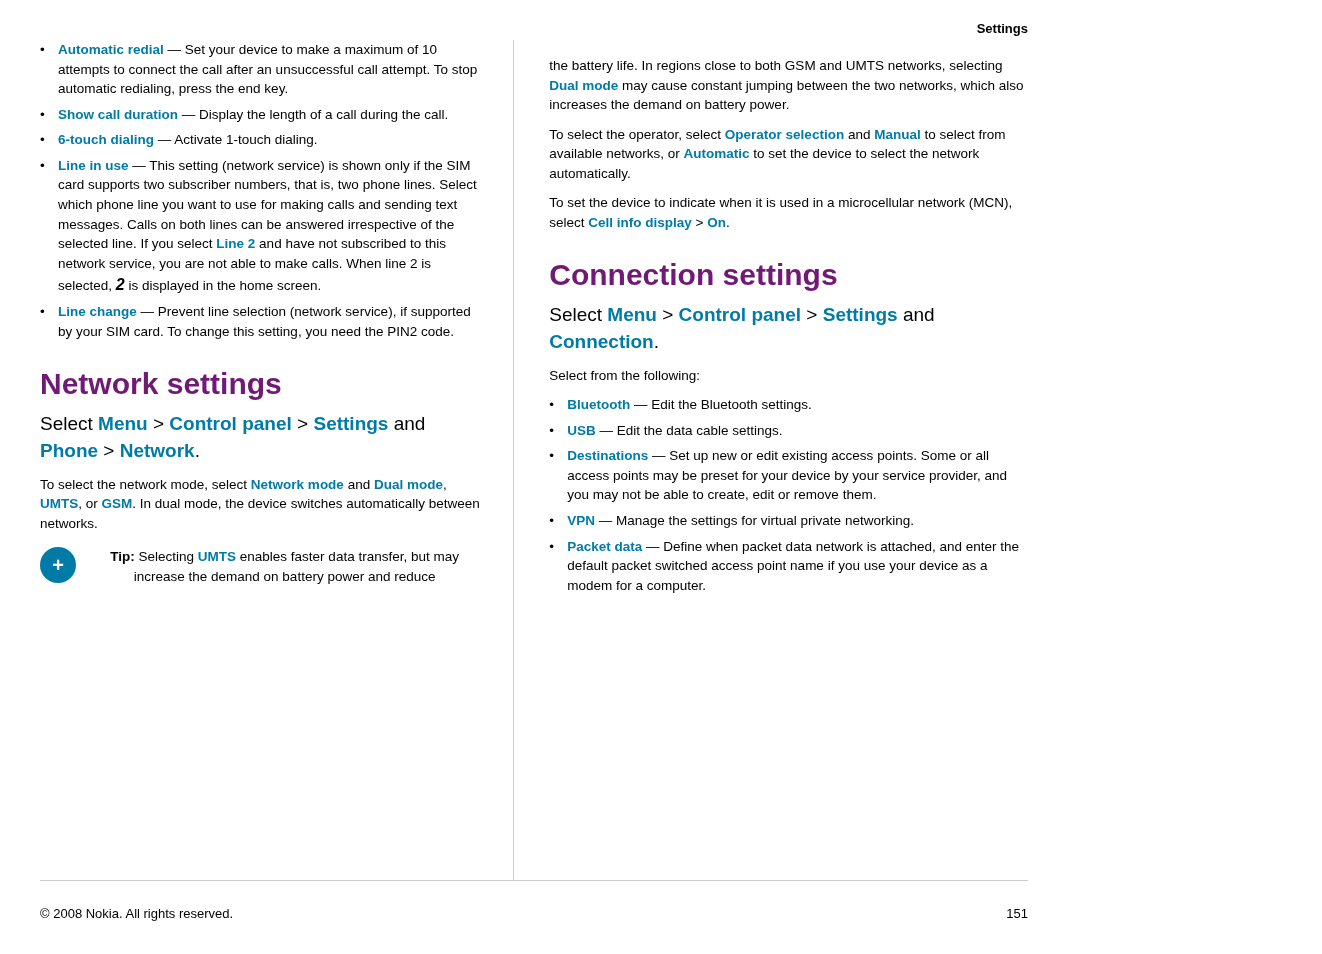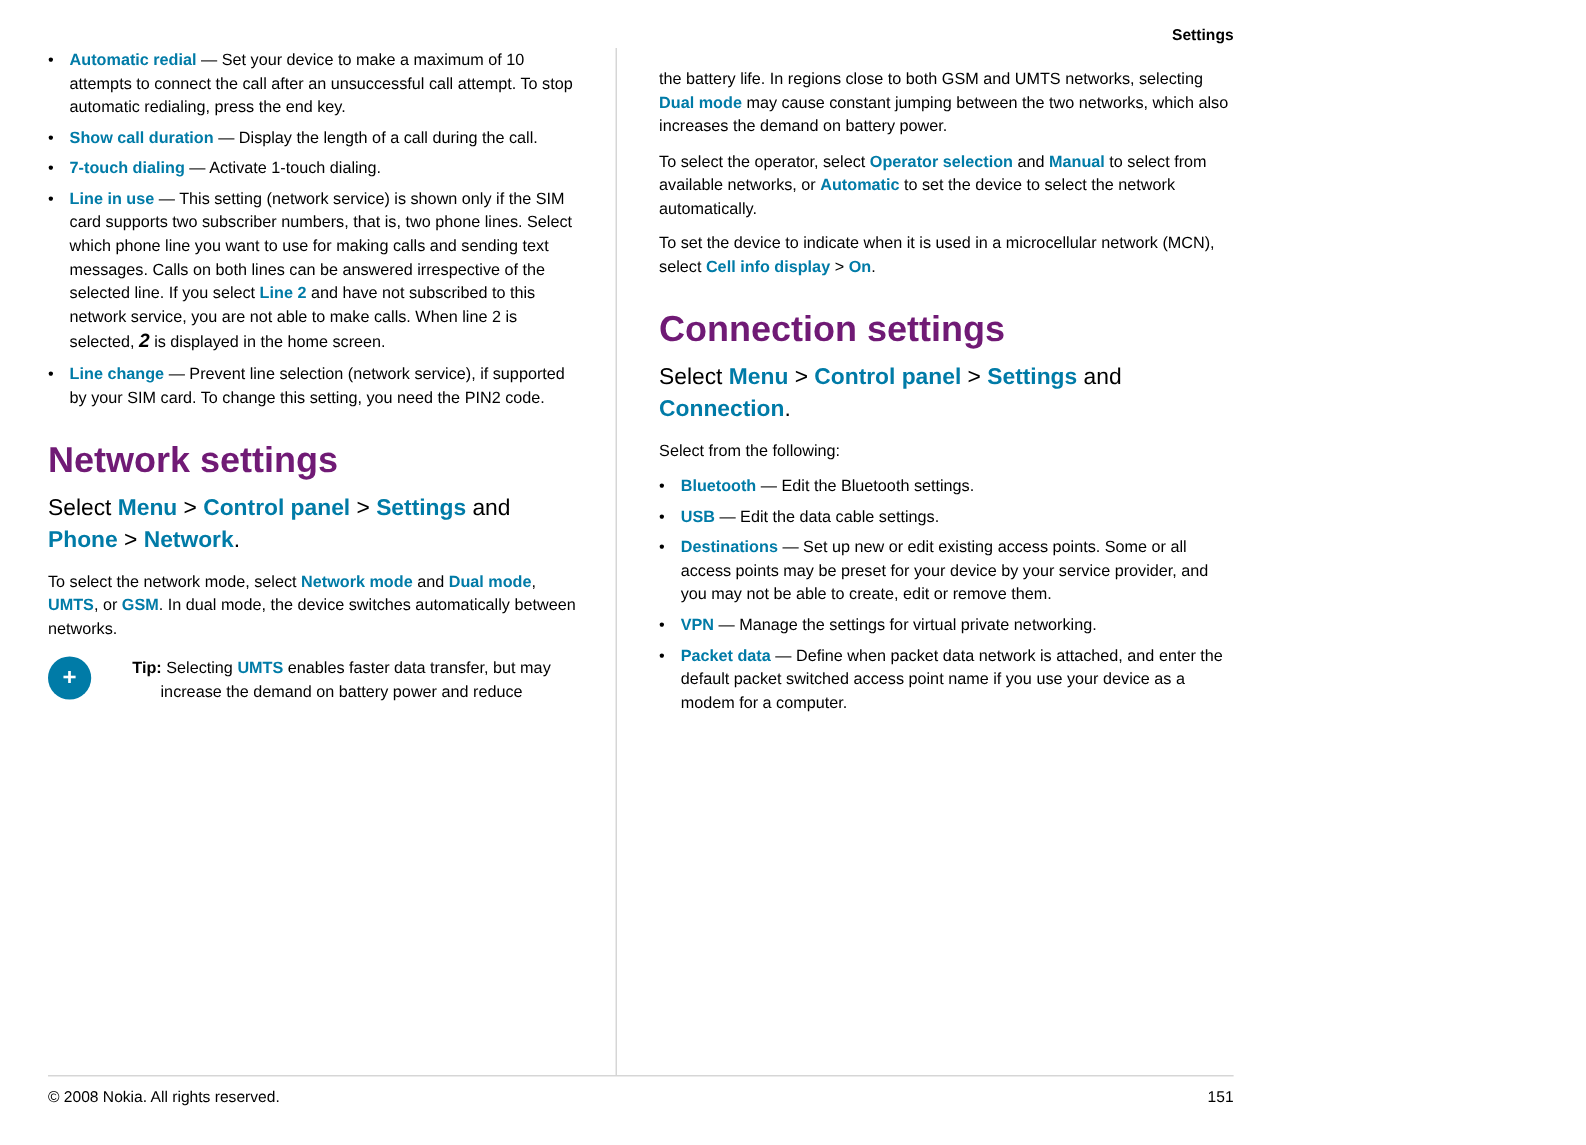--- a/index.html
+++ b/index.html
@@ -97,21 +97,21 @@
       font-weight: bold;
       line-height: 1;
     }
     .tip-text {
       font-size: 13.5px;
       text-align: center;
     }
     .footer {
       border-top: 1px solid #ccc;
       margin-top: auto;
-      padding-top: 8px;
+      padding-top: 24px;
       display: flex;
       justify-content: space-between;
       align-items: center;
       font-size: 13px;
     }
     .bold { font-weight: bold; }
     .num-2 { font-weight: bold; font-style: italic; font-size: 16px; }
   </style>
 </head>
 <body>
@@ -127,21 +127,21 @@
       <ul>
         <li>
           <span class="cyan">Automatic redial</span>
           <span> — Set your device to make a maximum of 10 attempts to connect the call after an unsuccessful call attempt. To stop automatic redialing, press the end key.</span>
         </li>
         <li>
           <span class="cyan">Show call duration</span>
           <span>  — Display the length of a call during the call.</span>
         </li>
         <li>
-          <span class="cyan">7-touch dialing</span>
+          <span class="cyan">6-touch dialing</span>
           <span>  — Activate 1-touch dialing.</span>
         </li>
         <li>
           <span class="cyan">Line in use</span>
           <span> — This setting (network service) is shown only if the SIM card supports two subscriber numbers, that is, two phone lines. Select which phone line you want to use for making calls and sending text messages. Calls on both lines can be answered irrespective of the selected line. If you select </span><span class="cyan">Line 2</span><span> and have not subscribed to this network service, you are not able to make calls. When line 2 is selected, <span class="num-2">2</span> is displayed in the home screen.</span>
         </li>
         <li>
           <span class="cyan">Line change</span>
           <span>  — Prevent line selection (network service), if supported by your SIM card. To change this setting, you need the PIN2 code.</span>
         </li>

